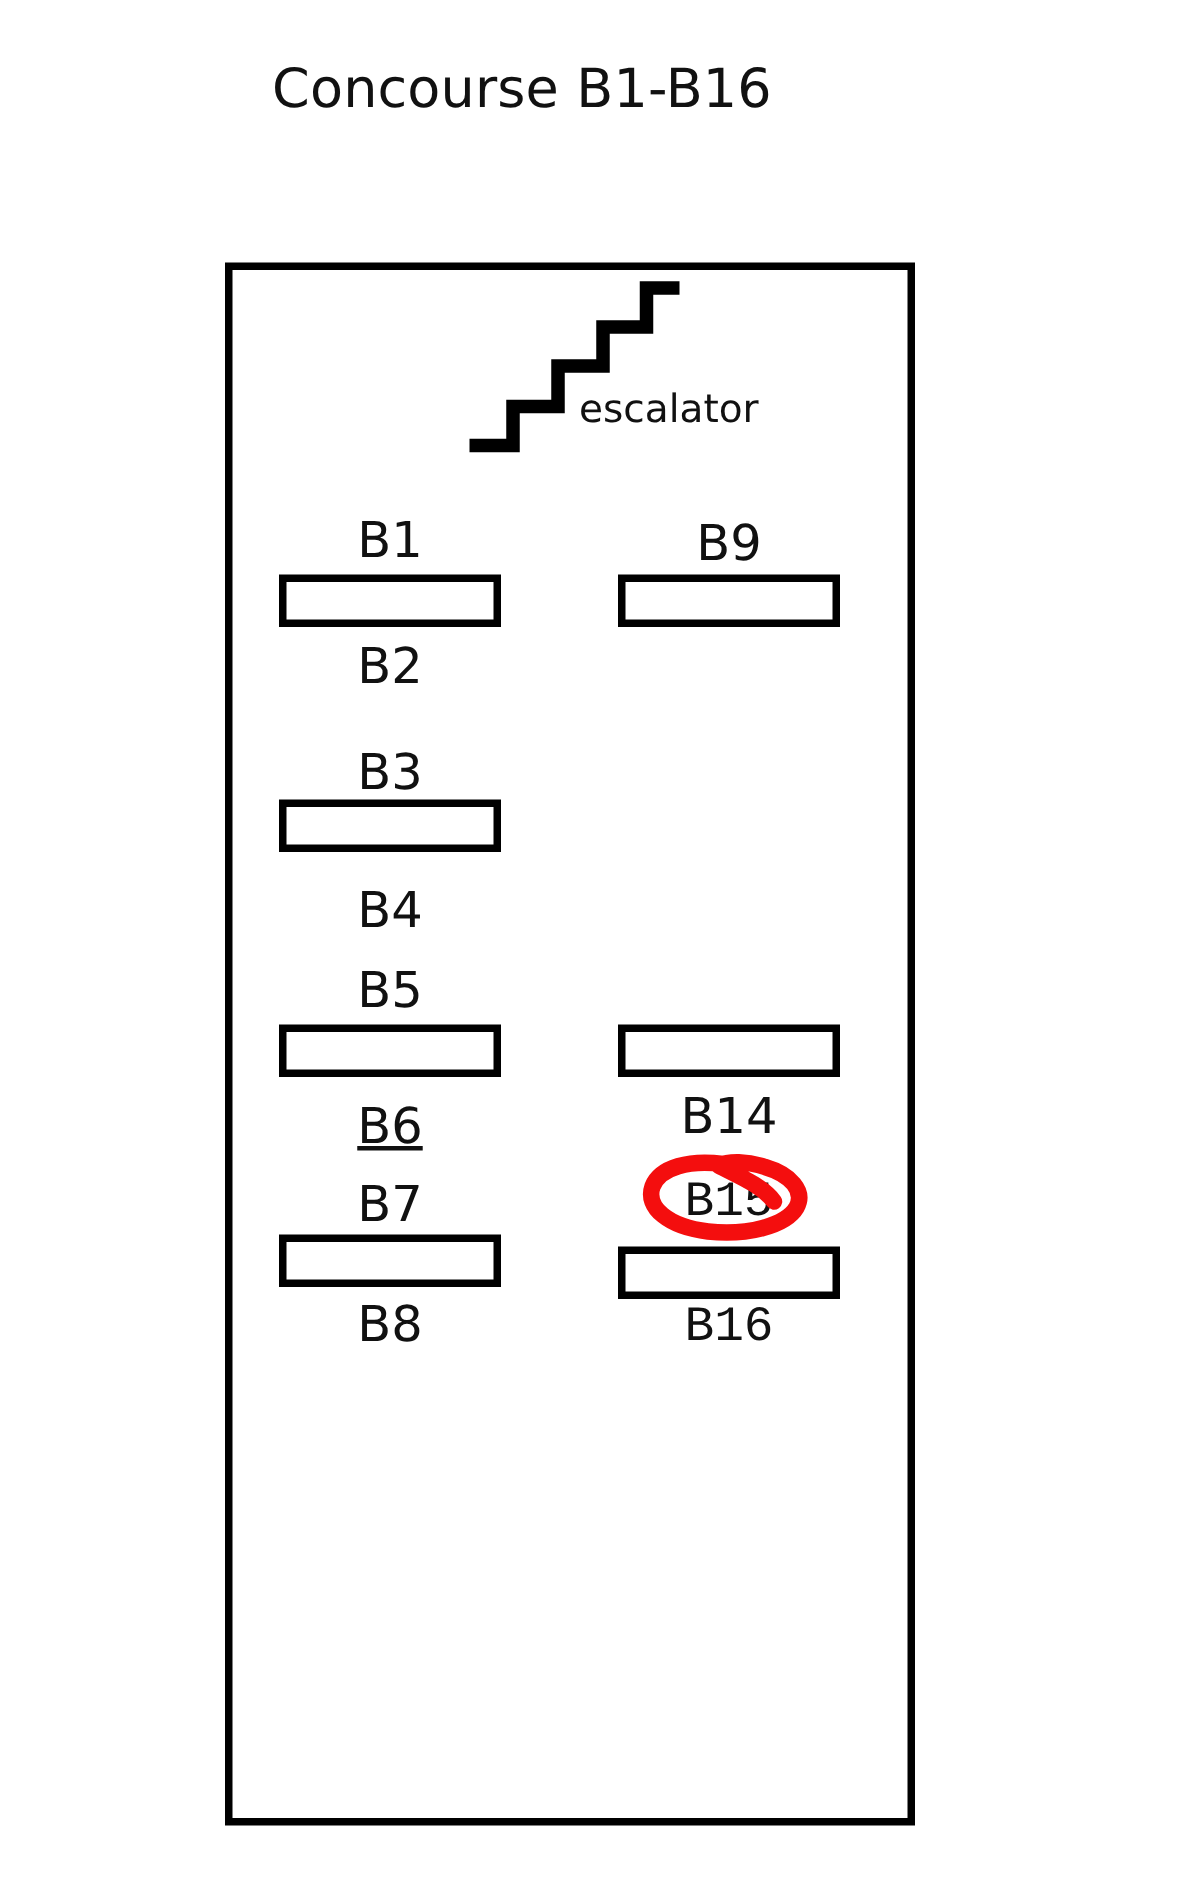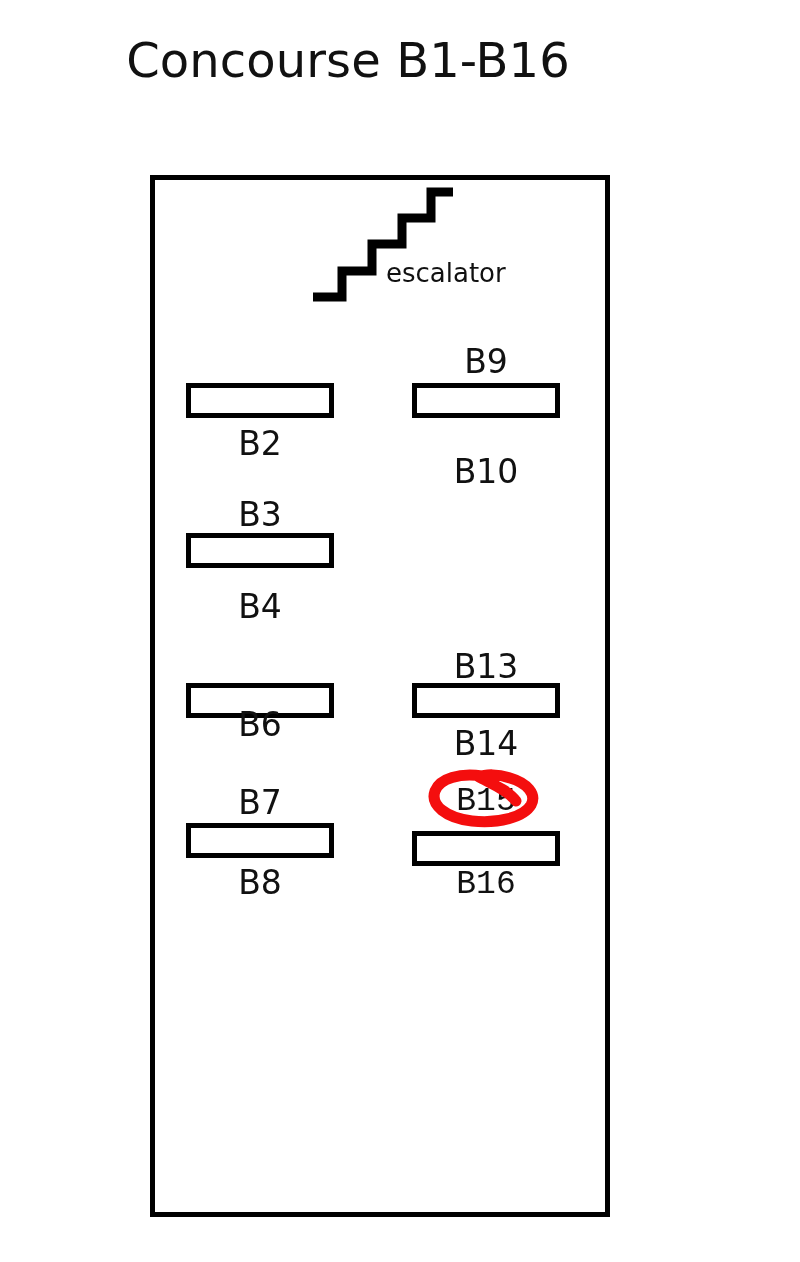--- a/index.html
+++ b/index.html
@@ -26,21 +26,21 @@
     height: 1262px;
   }
 
   
   .map-title {
     position: absolute;
     left: 0;
     top: 36px;
     width: 696px;
     text-align: center;
-    font-size: 48px;
+    font-size: 36px;
     line-height: 48px;
     font-weight: 400;
     letter-spacing: 0.1px;
     color: #111111;
     white-space: pre;
   }
 
   
   .concourse-outline {
     position: absolute;
@@ -129,50 +129,50 @@
   <div class="concourse-outline"></div>
 
   <div class="escalator-group">
     <svg viewBox="0 0 170 130" xmlns="http://www.w3.org/2000/svg" aria-hidden="true">
       <polyline points="13,119 42,119 42,93 72,93 72,66 102,66 102,40 131,40 131,14 153,14" fill="none" stroke="#000000" stroke-width="9" stroke-linecap="butt" stroke-linejoin="miter"></polyline>
     </svg>
   </div>
   <div class="escalator-label">escalator</div>
 
   <div class="gate-group" style="left:186px; top:341px; height:120px;">
+    <div class="gate-label" style="top:0px;">B1</div>
     <div class="gate-bar" style="top:42px;"></div>
     <div class="gate-label" style="top:84px;">B2</div>
   </div>
 
   <div class="gate-group" style="left:186px; top:496px; height:118px;">
     <div class="gate-label" style="top:0px;">B3</div>
     <div class="gate-bar" style="top:37px;"></div>
     <div class="gate-label" style="top:92px;">B4</div>
   </div>
 
   <div class="gate-group" style="left:186px; top:641px; height:118px;">
+    <div class="gate-label" style="top:0px;">B5</div>
     <div class="gate-bar" style="top:42px;"></div>
-    <div class="gate-label" style="top:65px;">B6</div>
+    <div class="gate-label" style="top:91px;text-decoration:underline;">B6</div>
   </div>
 
   <div class="gate-group" style="left:186px; top:784px; height:118px;">
     <div class="gate-label" style="top:0px;">B7</div>
     <div class="gate-bar" style="top:39px;"></div>
     <div class="gate-label" style="top:80px;">B8</div>
   </div>
 
   <div class="gate-group" style="left:412px; top:343px; height:130px;">
     <div class="gate-label" style="top:0px;">B9</div>
     <div class="gate-bar" style="top:40px;"></div>
-    <div class="gate-label" style="top:110px;">B10</div>
   </div>
 
 
   <div class="gate-group" style="left:412px; top:648px; height:120px;">
-    <div class="gate-label" style="top:0px;">B13</div>
     <div class="gate-bar" style="top:35px;"></div>
     <div class="gate-label" style="top:77px;">B14</div>
   </div>
 
   <div class="gate-group" style="left:412px; top:783px; height:125px;font-family:Liberation Mono, monospace;">
     <div class="gate-label" style="top:0px;">B15</div>
     <div class="gate-bar" style="top:48px;"></div>
     <div class="gate-label" style="top:83px;">B16</div>
   </div>
 

